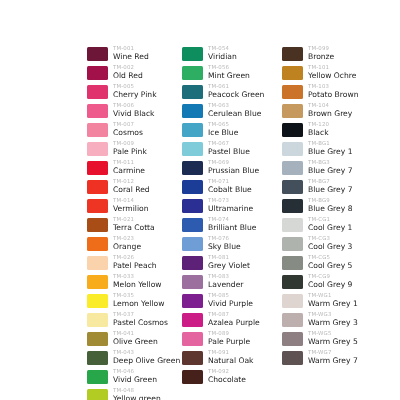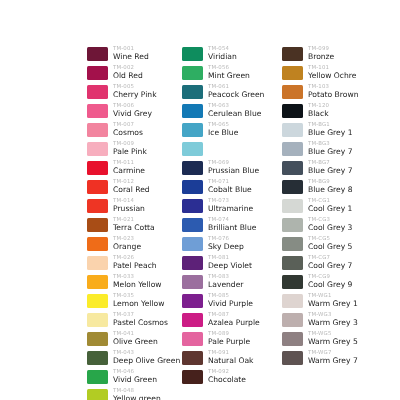--- a/index.html
+++ b/index.html
@@ -82,21 +82,21 @@
         <div class="swatch" style="background: rgb(224, 51, 110);"></div>
         <div class="labels">
           <div class="code">TM-005</div>
           <div class="name">Cherry Pink</div>
         </div>
       </div>
       <div class="swatch-row">
         <div class="swatch" style="background: rgb(239, 90, 141);"></div>
         <div class="labels">
           <div class="code">TM-006</div>
-          <div class="name">Vivid Grey</div>
+          <div class="name">Vivid Black</div>
         </div>
       </div>
       <div class="swatch-row">
         <div class="swatch" style="background: rgb(242, 132, 159);"></div>
         <div class="labels">
           <div class="code">TM-007</div>
           <div class="name">Cosmos</div>
         </div>
       </div>
       <div class="swatch-row">
@@ -117,21 +117,21 @@
         <div class="swatch" style="background: rgb(239, 49, 36);"></div>
         <div class="labels">
           <div class="code">TM-012</div>
           <div class="name">Coral Red</div>
         </div>
       </div>
       <div class="swatch-row">
         <div class="swatch" style="background: rgb(238, 53, 36);"></div>
         <div class="labels">
           <div class="code">TM-014</div>
-          <div class="name">Prussian</div>
+          <div class="name">Vermilion</div>
         </div>
       </div>
       <div class="swatch-row">
         <div class="swatch" style="background: rgb(168, 77, 22);"></div>
         <div class="labels">
           <div class="code">TM-021</div>
           <div class="name">Terra Cotta</div>
         </div>
       </div>
       <div class="swatch-row">
@@ -229,20 +229,24 @@
       </div>
       <div class="swatch-row">
         <div class="swatch" style="background: rgb(68, 165, 198);"></div>
         <div class="labels">
           <div class="code">TM-065</div>
           <div class="name">Ice Blue</div>
         </div>
       </div>
       <div class="swatch-row">
         <div class="swatch" style="background: rgb(126, 203, 217);"></div>
+        <div class="labels">
+          <div class="code">TM-067</div>
+          <div class="name">Pastel Blue</div>
+        </div>
       </div>
       <div class="swatch-row">
         <div class="swatch" style="background: rgb(28, 43, 82);"></div>
         <div class="labels">
           <div class="code">TM-069</div>
           <div class="name">Prussian Blue</div>
         </div>
       </div>
       <div class="swatch-row">
         <div class="swatch" style="background: rgb(27, 61, 151);"></div>
@@ -262,28 +266,28 @@
         <div class="swatch" style="background: rgb(44, 91, 176);"></div>
         <div class="labels">
           <div class="code">TM-074</div>
           <div class="name">Brilliant Blue</div>
         </div>
       </div>
       <div class="swatch-row">
         <div class="swatch" style="background: rgb(111, 158, 214);"></div>
         <div class="labels">
           <div class="code">TM-076</div>
-          <div class="name">Sky Deep</div>
+          <div class="name">Sky Blue</div>
         </div>
       </div>
       <div class="swatch-row">
         <div class="swatch" style="background: rgb(93, 33, 120);"></div>
         <div class="labels">
           <div class="code">TM-081</div>
-          <div class="name">Deep Violet</div>
+          <div class="name">Grey Violet</div>
         </div>
       </div>
       <div class="swatch-row">
         <div class="swatch" style="background: rgb(155, 111, 158);"></div>
         <div class="labels">
           <div class="code">TM-083</div>
           <div class="name">Lavender</div>
         </div>
       </div>
       <div class="swatch-row">
@@ -338,20 +342,27 @@
         </div>
       </div>
       <div class="swatch-row">
         <div class="swatch" style="background: rgb(203, 116, 41);"></div>
         <div class="labels">
           <div class="code">TM-103</div>
           <div class="name">Potato Brown</div>
         </div>
       </div>
       <div class="swatch-row">
+        <div class="swatch" style="background: rgb(198, 154, 94);"></div>
+        <div class="labels">
+          <div class="code">TM-104</div>
+          <div class="name">Brown Grey</div>
+        </div>
+      </div>
+      <div class="swatch-row">
         <div class="swatch" style="background: rgb(13, 19, 24);"></div>
         <div class="labels">
           <div class="code">TM-120</div>
           <div class="name">Black</div>
         </div>
       </div>
       <div class="swatch-row">
         <div class="swatch" style="background: rgb(204, 215, 221);"></div>
         <div class="labels">
           <div class="code">TM-BG1</div>
@@ -391,27 +402,20 @@
         <div class="labels">
           <div class="code">TM-CG3</div>
           <div class="name">Cool Grey 3</div>
         </div>
       </div>
       <div class="swatch-row">
         <div class="swatch" style="background: rgb(134, 140, 132);"></div>
         <div class="labels">
           <div class="code">TM-CG5</div>
           <div class="name">Cool Grey 5</div>
-        </div>
-      </div>
-      <div class="swatch-row">
-        <div class="swatch" style="background: rgb(90, 96, 88);"></div>
-        <div class="labels">
-          <div class="code">TM-CG7</div>
-          <div class="name">Cool Grey 7</div>
         </div>
       </div>
       <div class="swatch-row">
         <div class="swatch" style="background: rgb(49, 56, 50);"></div>
         <div class="labels">
           <div class="code">TM-CG9</div>
           <div class="name">Cool Grey 9</div>
         </div>
       </div>
       <div class="swatch-row">

